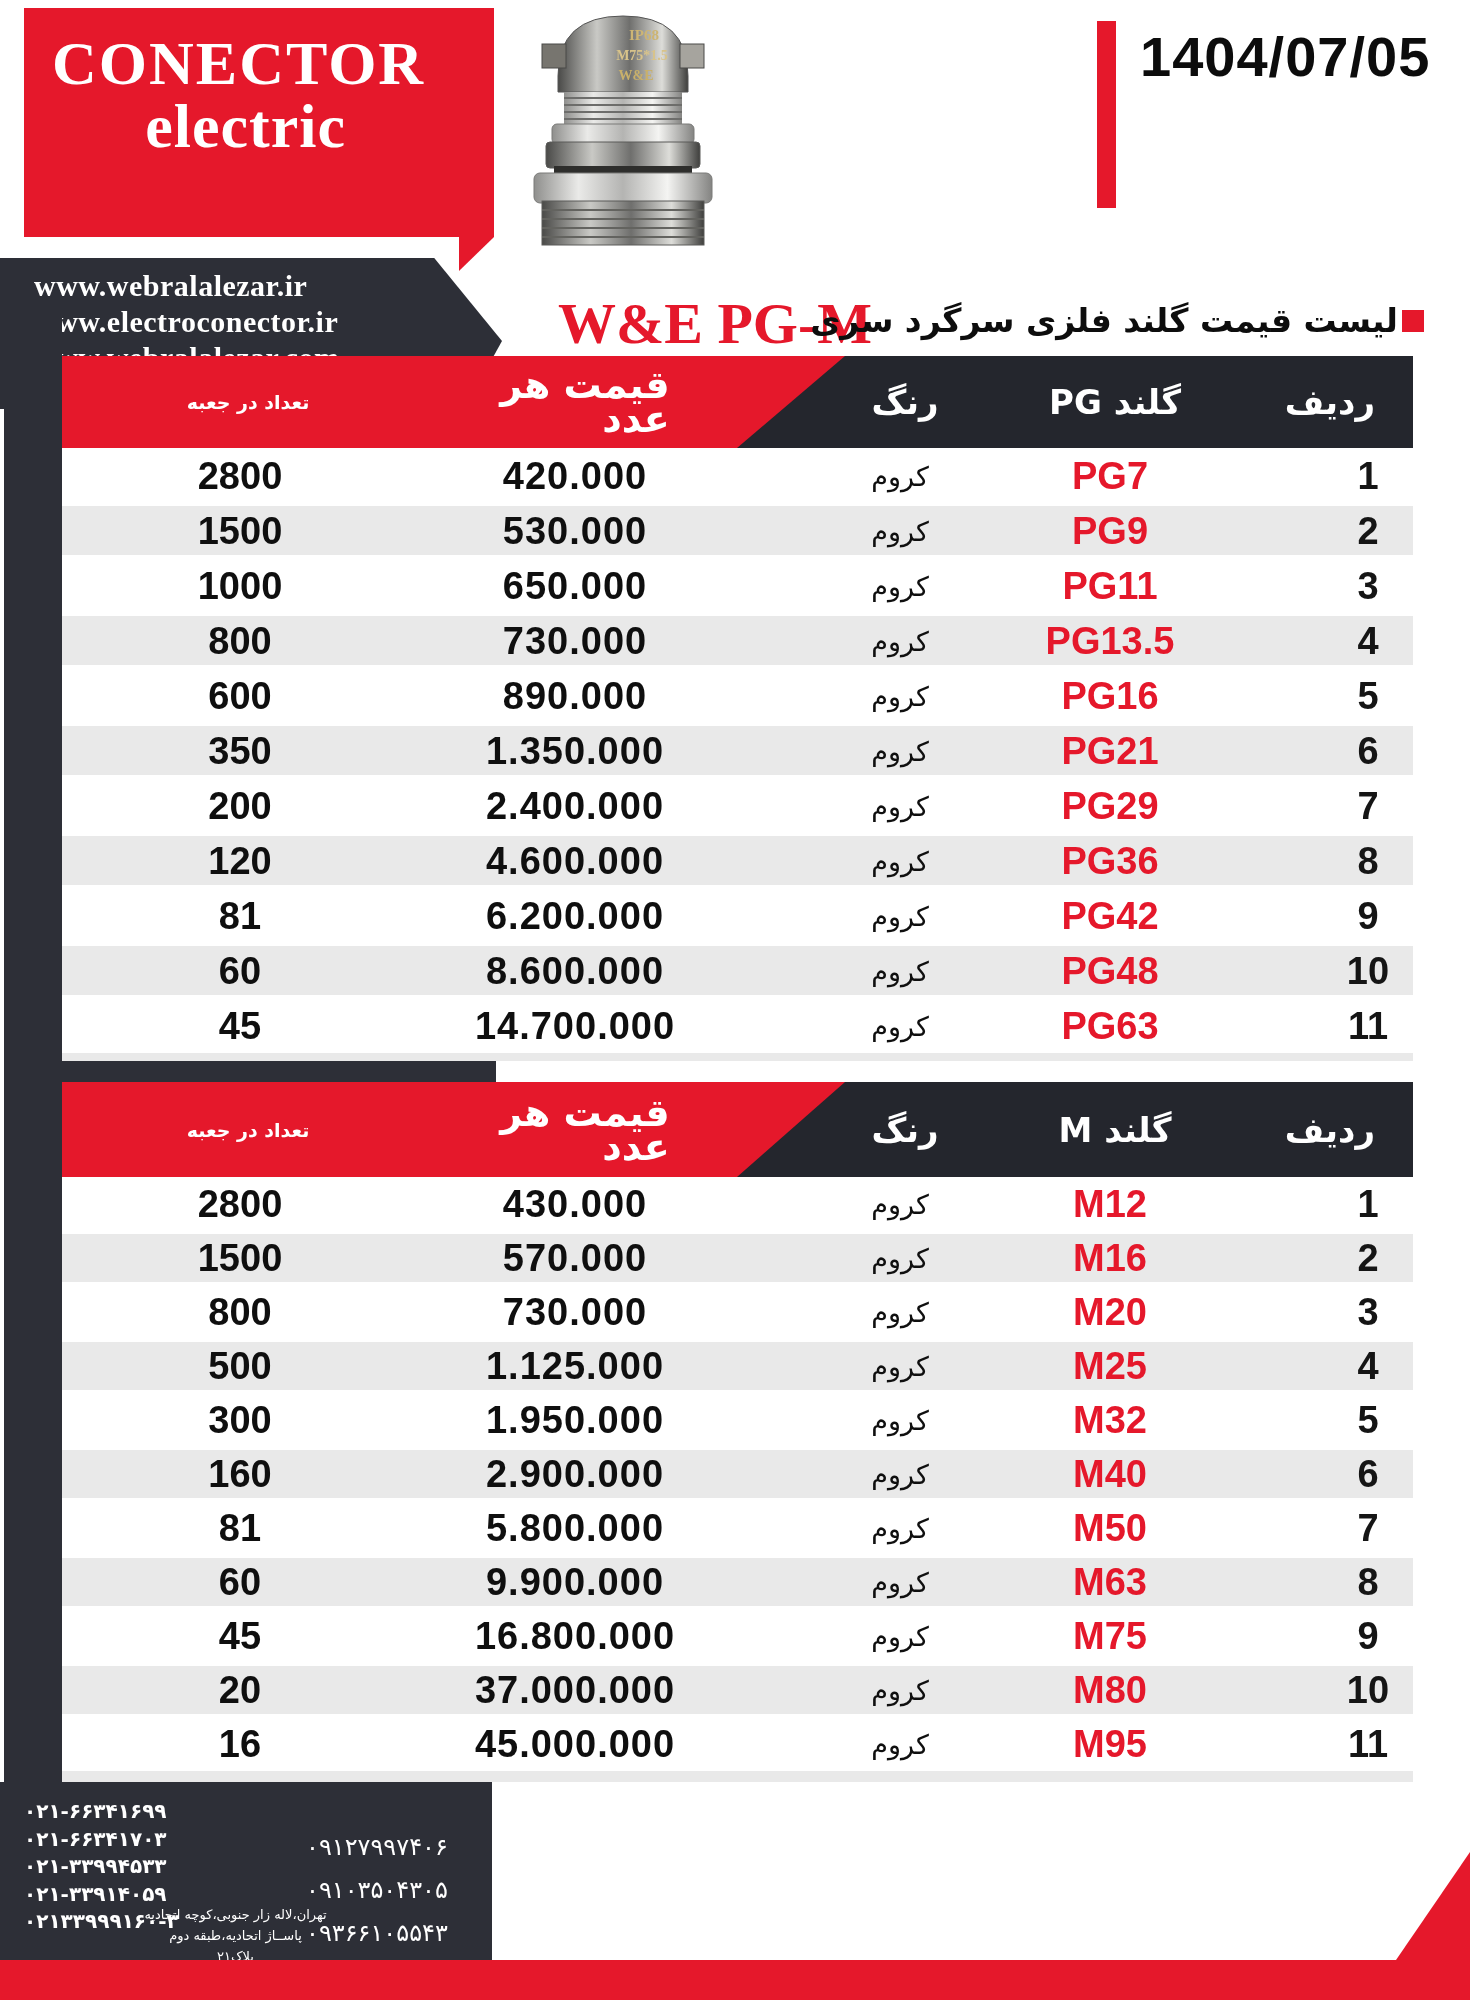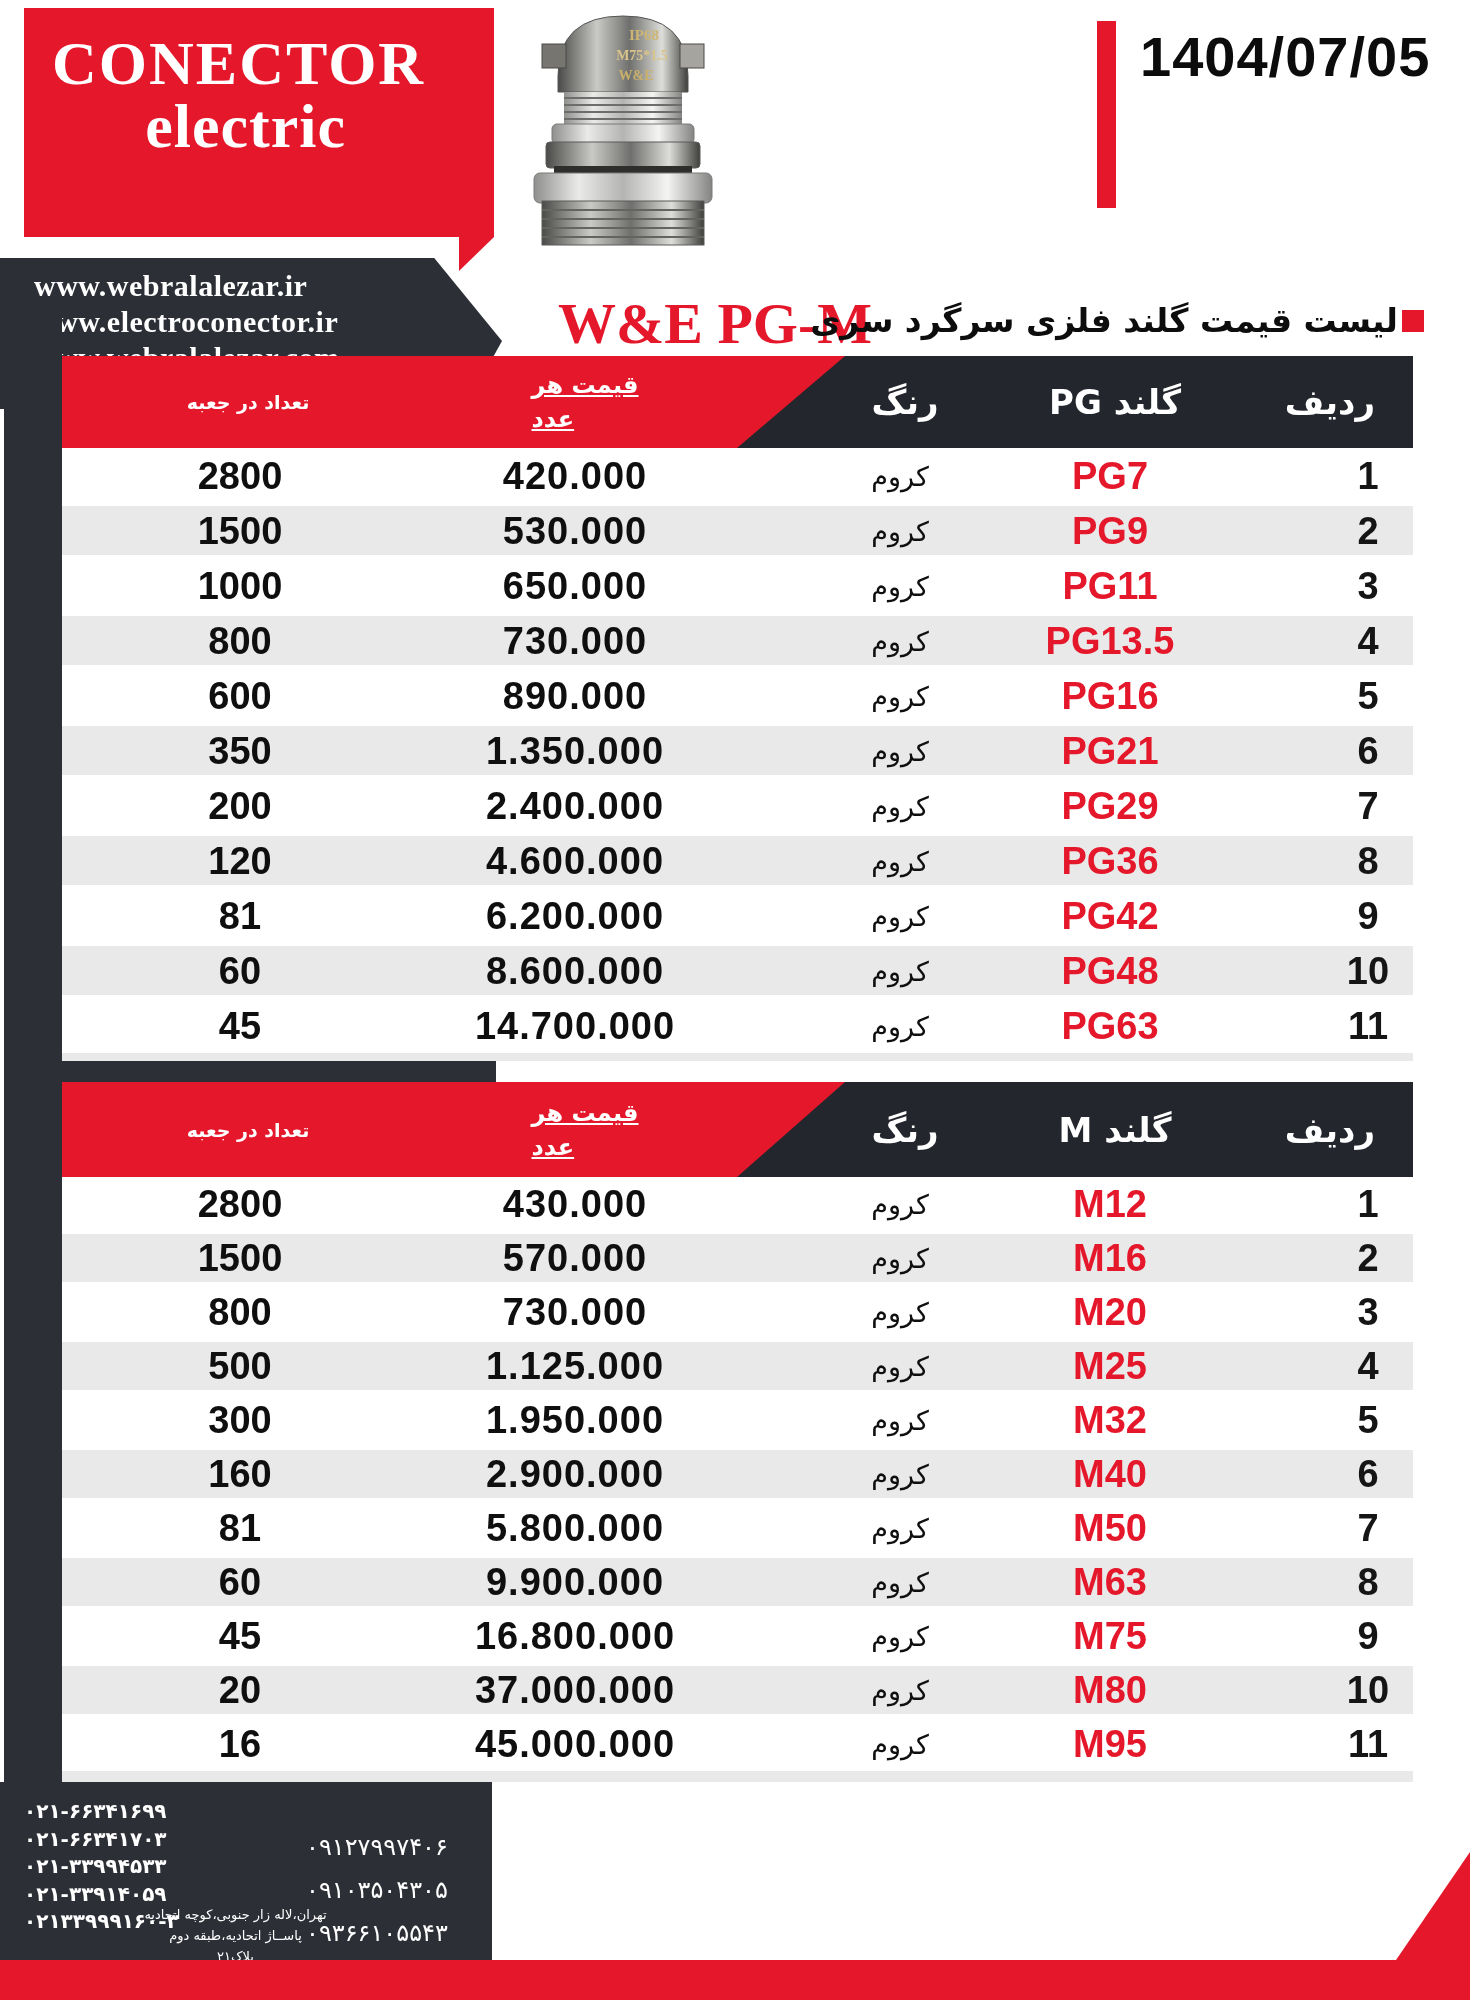--- a/index.html
+++ b/index.html
@@ -42,21 +42,21 @@
   .thead{position:relative;background:var(--hdark);}
   #table-pg .thead{height:92px;}
   #table-m .thead{height:95px;}
   .redpart{position:absolute;inset:0;background:var(--red);
            clip-path:polygon(0 0,783px 0,675px 100%,0 100%);}
   .hlabel{position:absolute;top:50%;transform:translate(-50%,-50%);color:#fff;z-index:2;
           font-family:"DejaVu Sans",sans-serif;font-weight:bold;white-space:nowrap;direction:rtl;}
   .h-row{left:1268px;font-size:34px;}
   .h-gland{left:1053px;font-size:34px;}
   .h-color{left:843px;font-size:34px;}
-  .h-price{left:523px;font-size:24px;line-height:34px;text-align:left;text-decoration:underline;}
+  .h-price{left:523px;font-size:38px;line-height:34px;text-align:right;}
   .h-box{left:186px;font-size:19px;}
 
   .row{position:relative;height:var(--rh);background:#fff;}
   .row.alt{background:var(--rowalt);border-top:3px solid #fff;border-bottom:3px solid #fff;box-sizing:border-box;}
   .cell{position:absolute;top:50%;transform:translate(-50%,-50%);white-space:nowrap;}
   .c-no{left:1306px;font-size:38px;font-weight:bold;color:#151515;}
   .c-name{left:1048px;font-size:38px;font-weight:bold;color:var(--red);}
   .c-color{left:838px;font-size:27px;font-family:"DejaVu Sans",sans-serif;color:#0f0f0f;}
   .c-price{left:513px;font-size:38px;font-weight:bold;color:#0f0f0f;letter-spacing:1px;}
   .c-box{left:178px;font-size:38px;font-weight:bold;color:#0f0f0f;}

